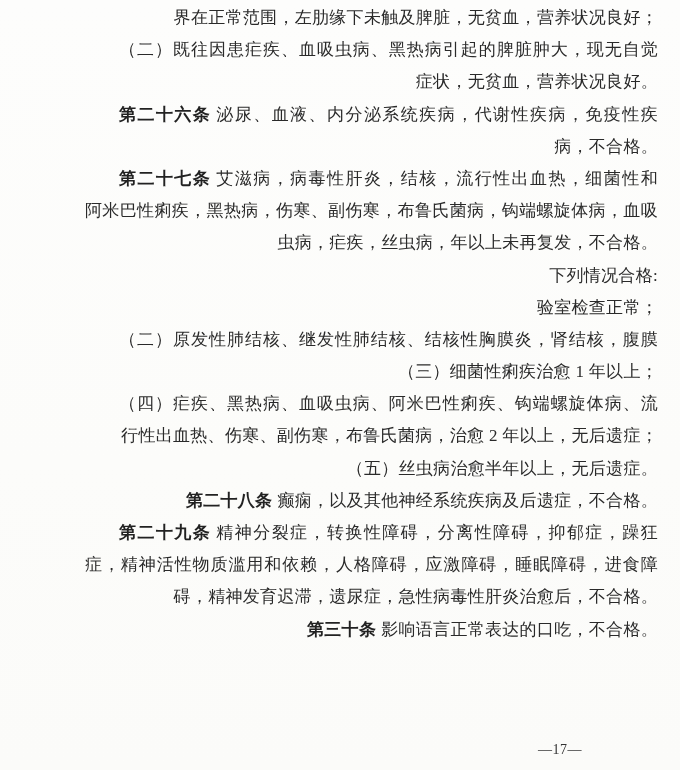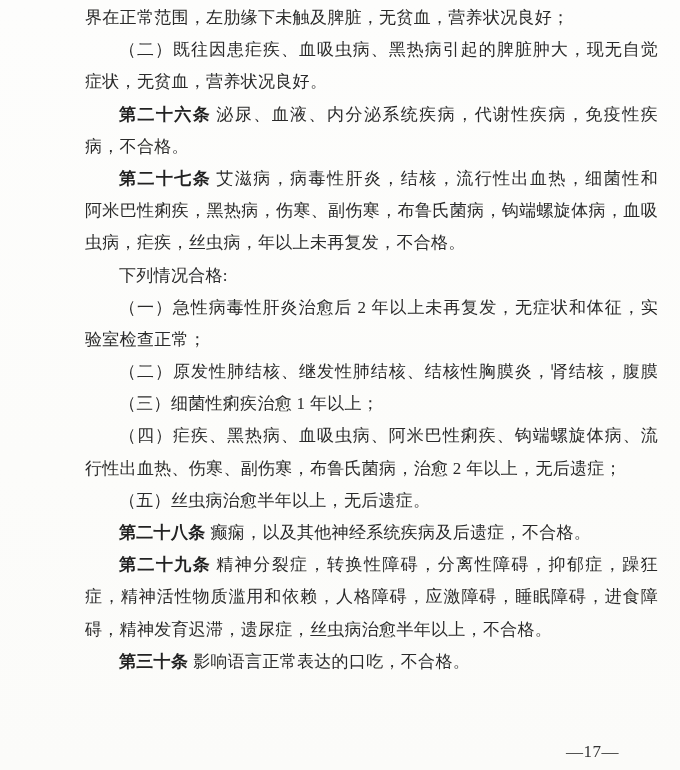--- a/index.html
+++ b/index.html
@@ -25,66 +25,65 @@
     top: 2px;
     width: 573px;
   }
   .line {
     height: 32.2px;
     line-height: 32.2px;
     font-size: 17px;
     color: #2a2a2a;
     letter-spacing: 0.3px;
     white-space: normal;
-    text-align: left;
+    text-align: right;
     box-sizing: border-box;
   }
   .line.indent {
     padding-left: 34px;
   }
   .line.fill {
     text-align: justify;
     text-align-last: justify;
   }
   .article-no {
     font-family: "Liberation Sans", "DejaVu Sans", sans-serif;
     font-weight: 700;
     color: #222222;
     margin-right: 5px;
   }
   .page-number {
     position: absolute;
-    left: 566px;
+    left: 538px;
     top: 742px;
-    font-size: 17px;
+    font-size: 14px;
     color: #333333;
     letter-spacing: 0.5px;
   }
 </style>
 </head>
 <body>
 
 <div class="page">
   <div class="textblock">
       <div class="line">界在正常范围，左肋缘下未触及脾脏，无贫血，营养状况良好；</div>
       <div class="line indent fill">（二）既往因患疟疾、血吸虫病、黑热病引起的脾脏肿大，现无自觉</div>
       <div class="line">症状，无贫血，营养状况良好。</div>
       <div class="line indent fill"><span class="article-no">第二十六条</span>泌尿、血液、内分泌系统疾病，代谢性疾病，免疫性疾</div>
       <div class="line">病，不合格。</div>
       <div class="line indent fill"><span class="article-no">第二十七条</span>艾滋病，病毒性肝炎，结核，流行性出血热，细菌性和</div>
       <div class="line fill">阿米巴性痢疾，黑热病，伤寒、副伤寒，布鲁氏菌病，钩端螺旋体病，血吸</div>
       <div class="line">虫病，疟疾，丝虫病，年以上未再复发，不合格。</div>
       <div class="line indent">下列情况合格:</div>
-      <div class="line indent fill">（一）急性病毒性肝炎治愈后 2 年以上未再复发，无症状和体征，实</div>
       <div class="line">验室检查正常；</div>
       <div class="line indent fill">（二）原发性肺结核、继发性肺结核、结核性胸膜炎，肾结核，腹膜</div>
       <div class="line indent">（三）细菌性痢疾治愈 1 年以上；</div>
       <div class="line indent fill">（四）疟疾、黑热病、血吸虫病、阿米巴性痢疾、钩端螺旋体病、流</div>
       <div class="line">行性出血热、伤寒、副伤寒，布鲁氏菌病，治愈 2 年以上，无后遗症；</div>
       <div class="line indent">（五）丝虫病治愈半年以上，无后遗症。</div>
       <div class="line indent"><span class="article-no">第二十八条</span>癫痫，以及其他神经系统疾病及后遗症，不合格。</div>
       <div class="line indent fill"><span class="article-no">第二十九条</span>精神分裂症，转换性障碍，分离性障碍，抑郁症，躁狂</div>
       <div class="line fill">症，精神活性物质滥用和依赖，人格障碍，应激障碍，睡眠障碍，进食障</div>
-      <div class="line">碍，精神发育迟滞，遗尿症，丝虫病治愈半年以上，不合格。</div>
+      <div class="line">碍，精神发育迟滞，遗尿症，急性病毒性肝炎治愈后，不合格。</div>
       <div class="line indent"><span class="article-no">第三十条</span>影响语言正常表达的口吃，不合格。</div>
     </div>
   <div class="page-number">—17—</div>
 </div>
 
 </body></html>

